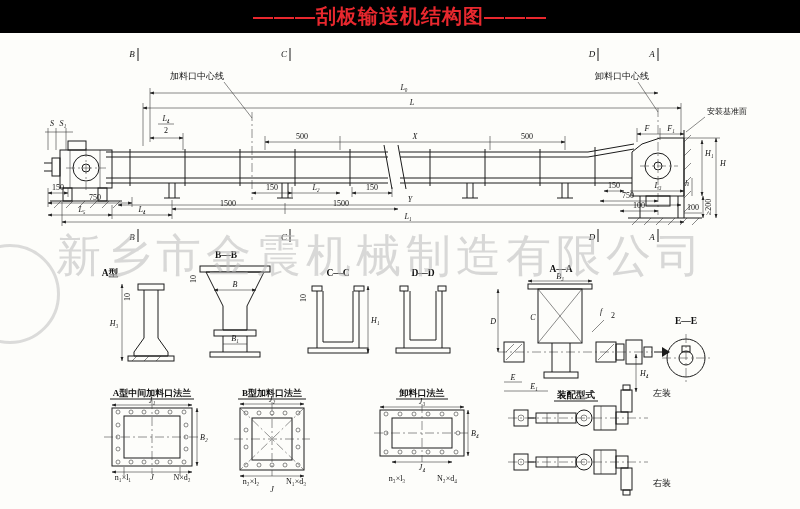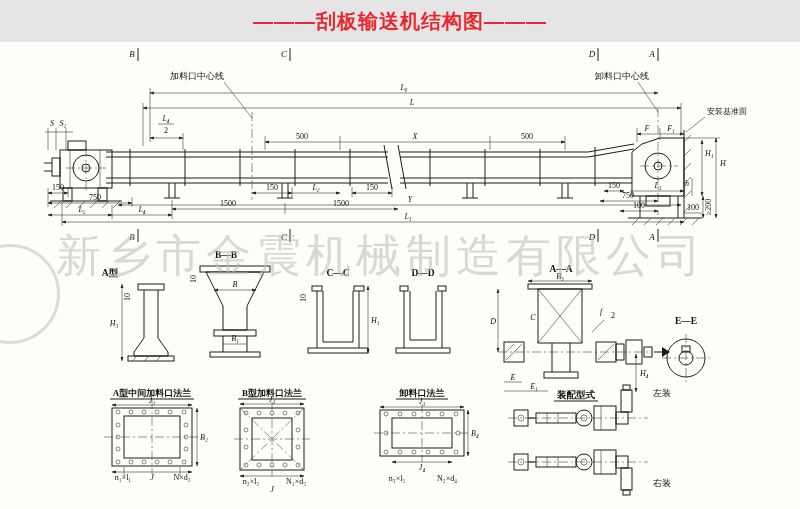--- a/index.html
+++ b/index.html
@@ -1,17 +1,17 @@
 <!DOCTYPE html>
 <html><head>
 <meta charset="utf-8">
 <style>
   html,body{margin:0;padding:0;background:#fff}
   .page{position:relative;width:800px;height:509px;background:#fdfdfa;overflow:hidden;font-family:"Liberation Sans",sans-serif}
-  .banner{position:absolute;top:0;left:0;width:800px;height:42px;background:#e5e5e5;display:flex;align-items:center;justify-content:center;z-index:5}
+  .banner{position:absolute;top:0;left:0;width:800px;height:33px;background:#000000;display:flex;align-items:center;justify-content:center;z-index:5}
   .banner-title{color:#e8282e;font-size:20px;font-weight:bold;letter-spacing:1px;font-family:"Liberation Sans",sans-serif}
   svg.draw{position:absolute;top:0;left:0;z-index:2}
   .wm-text{position:absolute;left:56px;top:226px;z-index:4;font-family:"DejaVu Serif",serif;font-size:45px;letter-spacing:5px;color:rgba(186,186,186,0.55);white-space:nowrap;pointer-events:none}
   .wm-circle{position:absolute;left:-40px;top:244px;width:94px;height:94px;border:3px solid rgba(186,186,186,0.5);border-radius:50%;z-index:4;pointer-events:none}
   .ln{stroke:#1c1c1c;stroke-width:1;fill:none}
   .tn{stroke:#2a2a2a;stroke-width:.55;fill:none}
   .cl{stroke:#3a3a3a;stroke-width:.55;fill:none;stroke-dasharray:9 3 2 3}
   text{fill:#111;font-family:"Liberation Serif",serif}
   .t8{font-size:8px}.t9{font-size:9px}.t95{font-size:9.5px}
   .it{font-style:italic}.bold{font-weight:bold}.mid{text-anchor:middle}

